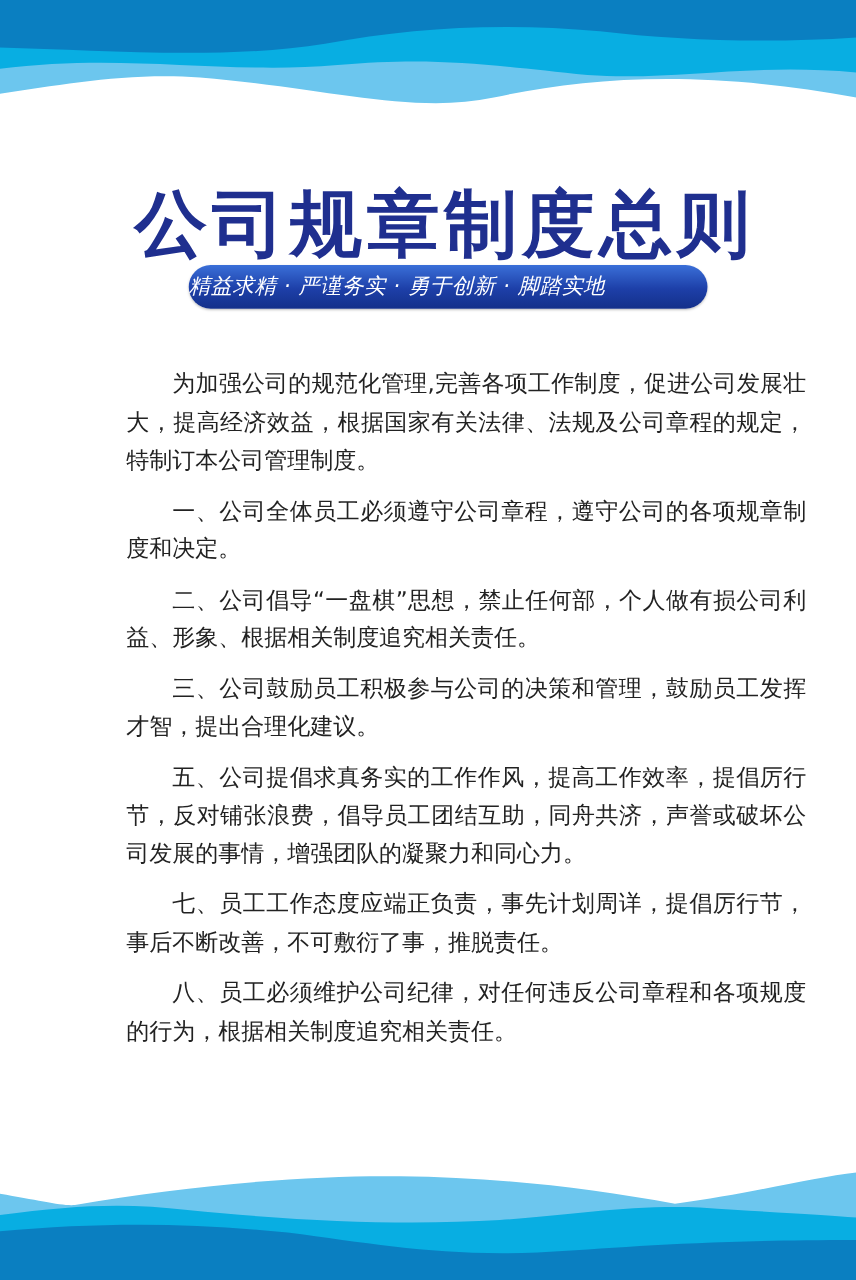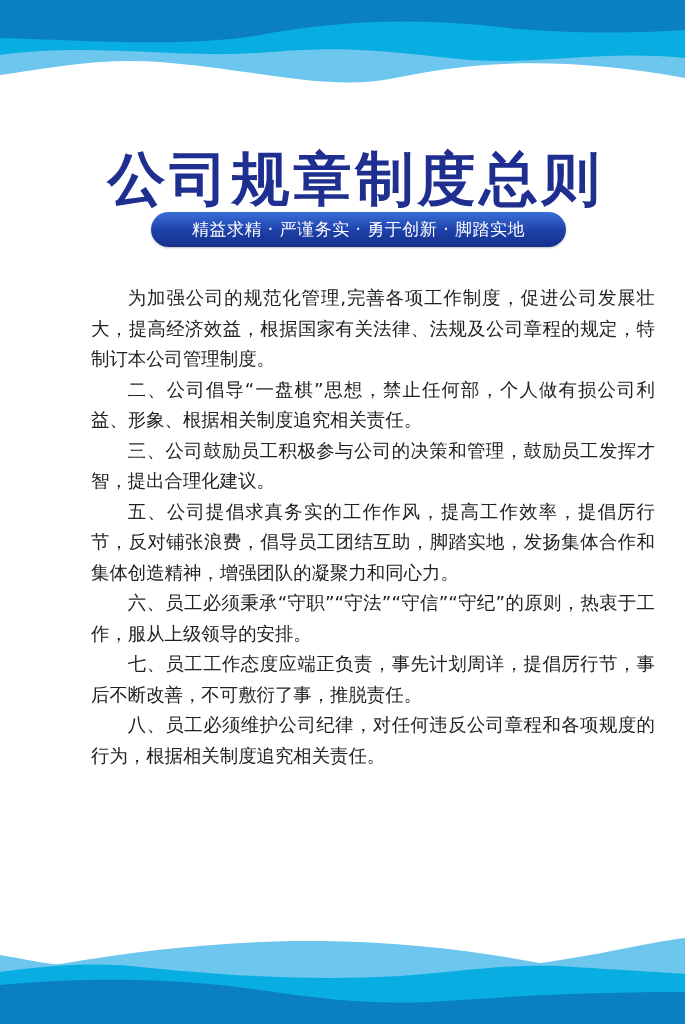--- a/index.html
+++ b/index.html
@@ -17,51 +17,52 @@
     text-align: center; margin: 13px;
     font-size: 58px; font-weight: bold; letter-spacing: 4px;
     color: #1f2f8f;
     font-family: "DejaVu Sans", "Liberation Sans", sans-serif;
   }
   .tagline {
     position: absolute; top: 212px; left: 151px; width: 415px; height: 35px;
     border-radius: 18px;
     background: linear-gradient(180deg, #3a6fd8 0%, #1d3fa8 55%, #14308a 100%);
     box-shadow: 0 1px 2px rgba(0,0,0,0.25);
-    color: #ffffff; font-size: 17px; line-height: 35px; text-align: center;
+    color: #ffffff; font-size: 17px; line-height: 35px; text-align: left;
     letter-spacing: 0.5px;
+    font-style: italic;
   }
   .body-text {
     position: absolute; top: 283px; left: 91px; width: 564px;
     color: #222222; font-size: 18.4px; line-height: 30.5px;
     font-family: "DejaVu Sans", "Liberation Sans", sans-serif;
   }
-  .body-text p { margin: 0; text-indent: 2em; text-align: justify; }
+  .body-text p { margin: 10px; text-indent: 2em; text-align: justify; }
 </style>
 </head>
 <body>
 
 <svg class="wave wave-top" viewBox="0 0 685 120" preserveAspectRatio="none">
   <rect x="0" y="0" width="685" height="40" fill="#0a7fc1"></rect>
   <path d="M0,0 L685,0 L685,78 C560,55 470,62 395,78 C330,92 260,70 160,62 C100,58 50,68 0,75 Z" fill="#6cc6ee"></path>
   <path d="M0,0 L685,0 L685,58 C600,50 540,65 470,60 C390,52 350,45 270,52 C180,60 100,42 0,55 Z" fill="#08aee2"></path>
   <path d="M0,0 L685,0 L685,30 C610,35 540,32 480,25 C400,18 330,22 260,35 C180,48 80,40 0,38 Z" fill="#0a7fc1"></path>
   <path d="M0,62 C30,66 50,70 60,68 C150,52 250,45 340,52 C420,58 470,75 530,62 C590,58 640,55 685,52 L685,88 C620,60 560,58 520,70 C450,88 400,88 330,84 C250,80 180,62 60,60 C40,62 20,68 0,70 Z" fill="#6cc6ee" opacity="0.0"></path>
 </svg>
 
 <h1 class="title">公司规章制度总则</h1>
 
 <div class="tagline">精益求精 · 严谨务实 · 勇于创新 · 脚踏实地</div>
 
 <div class="body-text">
   <p>为加强公司的规范化管理,完善各项工作制度，促进公司发展壮大，提高经济效益，根据国家有关法律、法规及公司章程的规定，特制订本公司管理制度。</p>
+  <p>一、公司全体员工必须遵守公司章程，遵守公司的各项规章制度和决定。</p>
   <p>二、公司倡导“一盘棋”思想，禁止任何部，个人做有损公司利益、形象、根据相关制度追究相关责任。</p>
   <p>三、公司鼓励员工积极参与公司的决策和管理，鼓励员工发挥才智，提出合理化建议。</p>
-  <p>五、公司提倡求真务实的工作作风，提高工作效率，提倡厉行节，反对铺张浪费，倡导员工团结互助，脚踏实地，发扬集体合作和集体创造精神，增强团队的凝聚力和同心力。</p>
-  <p>六、员工必须秉承“守职”“守法”“守信”“守纪”的原则，热衷于工作，服从上级领导的安排。</p>
+  <p>五、公司提倡求真务实的工作作风，提高工作效率，提倡厉行节，反对铺张浪费，倡导员工团结互助，同舟共济，声誉或破坏公司发展的事情，增强团队的凝聚力和同心力。</p>
   <p>七、员工工作态度应端正负责，事先计划周详，提倡厉行节，事后不断改善，不可敷衍了事，推脱责任。</p>
   <p>八、员工必须维护公司纪律，对任何违反公司章程和各项规度的行为，根据相关制度追究相关责任。</p>
 </div>
 
 <svg class="wave wave-bottom" viewBox="0 0 685 124" preserveAspectRatio="none">
   <path d="M0,55 C30,60 50,65 60,64 C150,48 250,40 320,41 C400,42 470,50 540,63 C600,55 650,42 685,38 L685,124 L0,124 Z" fill="#6cc6ee"></path>
   <path d="M0,72 C60,64 100,62 150,68 C250,78 330,80 400,76 C460,72 500,64 560,66 C620,70 660,72 685,74 L685,124 L0,124 Z" fill="#08aee2"></path>
   <path d="M0,85 C80,78 150,78 230,86 C300,95 350,105 430,102 C500,98 560,92 685,92 L685,124 L0,124 Z" fill="#0a7fc1"></path>
 </svg>
 

